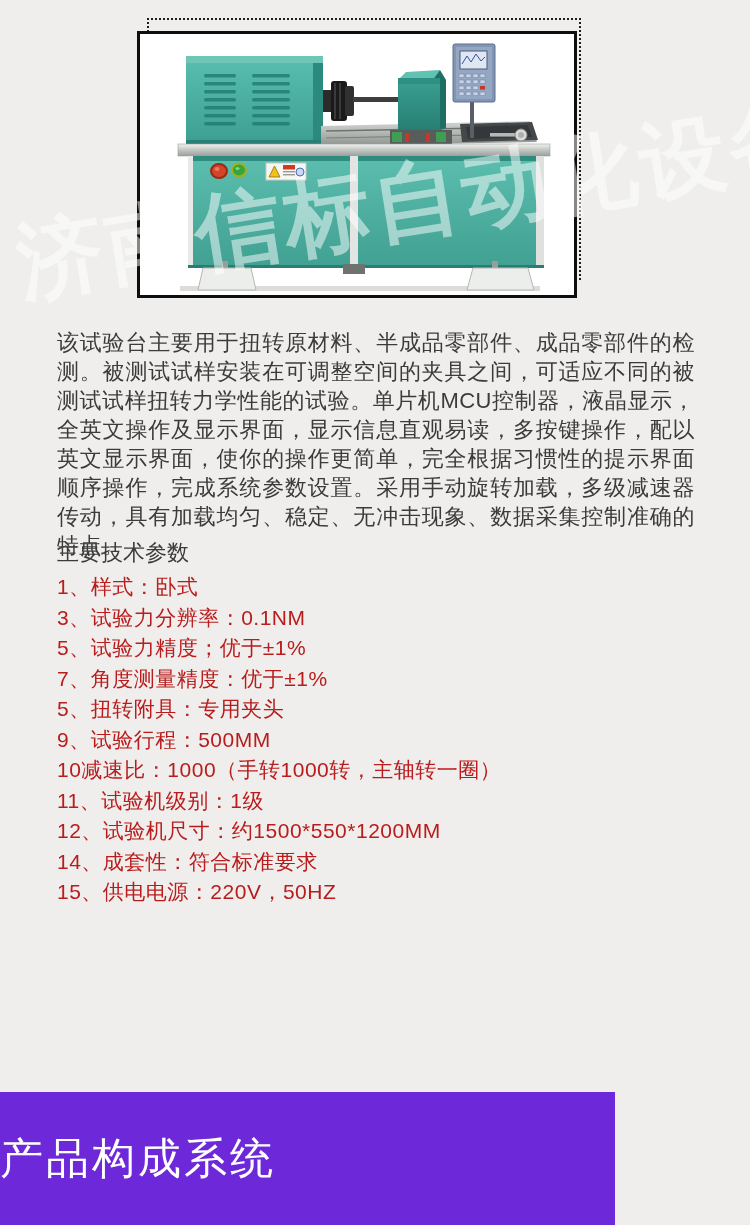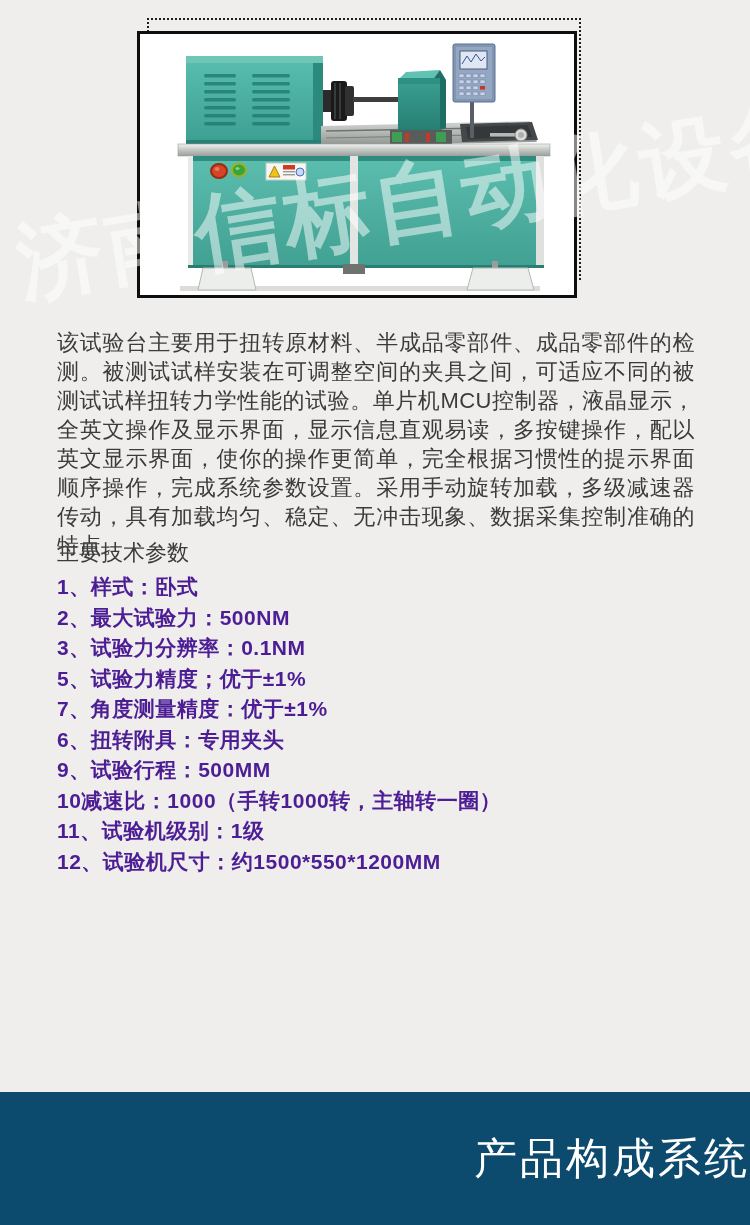--- a/index.html
+++ b/index.html
@@ -71,33 +71,32 @@
   .specs-list {
     position: absolute;
     left: 57px; top: 572px;
     width: 640px;
     list-style: none;
   }
   .specs-list li {
     font-size: 21px;
     line-height: 30.5px;
     letter-spacing: 0.5px;
-    color: #4c1d95;
-    font-weight: bold;
+    color: #b91c1c;
   }
 
   
   .section-bar {
     position: absolute;
     left: 0; top: 1092px;
-    width: 750px; height: 133px;
-    background: #0c4a6e;
+    width: 615px; height: 133px;
+    background: #6d28d9;
     display: flex;
     align-items: center;
-    justify-content: flex-end;
+    justify-content: flex-start;
   }
   .section-bar .title {
     color: #ffffff;
     font-size: 43px;
     letter-spacing: 3px;
     font-weight: 400;
   }
 </style>
 </head>
 <body>
@@ -259,26 +258,27 @@
   </svg>
 </div>
 
 <div class="watermark">济南信标自动化设备</div>
 
 <p class="description">该试验台主要用于扭转原材料、半成品零部件、成品零部件的检测。被测试试样安装在可调整空间的夹具之间，可适应不同的被测试试样扭转力学性能的试验。单片机MCU控制器，液晶显示，全英文操作及显示界面，显示信息直观易读，多按键操作，配以英文显示界面，使你的操作更简单，完全根据习惯性的提示界面顺序操作，完成系统参数设置。采用手动旋转加载，多级减速器传动，具有加载均匀、稳定、无冲击现象、数据采集控制准确的特点。</p>
 
 <div class="specs-heading">主要技术参数</div>
 <ul class="specs-list">
   <li>1、样式：卧式</li>
-  <li>2、最大试验力：500NM</li>
   <li>3、试验力分辨率：0.1NM</li>
   <li>5、试验力精度；优于±1%</li>
   <li>7、角度测量精度：优于±1%</li>
-  <li>6、扭转附具：专用夹头</li>
+  <li>5、扭转附具：专用夹头</li>
   <li>9、试验行程：500MM</li>
   <li>10减速比：1000（手转1000转，主轴转一圈）</li>
   <li>11、试验机级别：1级</li>
   <li>12、试验机尺寸：约1500*550*1200MM</li>
+  <li>14、成套性：符合标准要求</li>
+  <li>15、供电电源：220V，50HZ</li>
 </ul>
 
 <div class="section-bar">
   <div class="title">产品构成系统</div>
 </div>
 
 </body></html>

